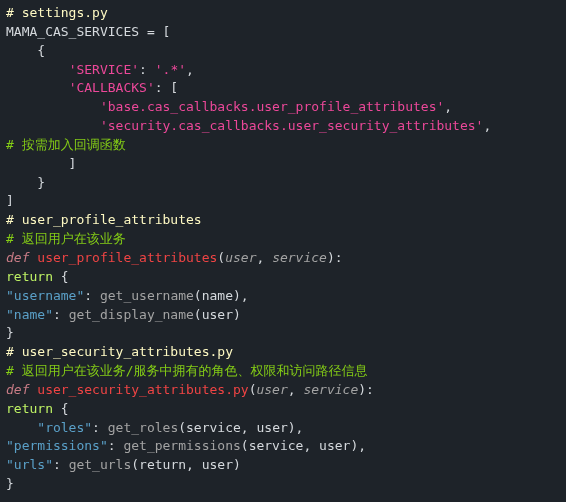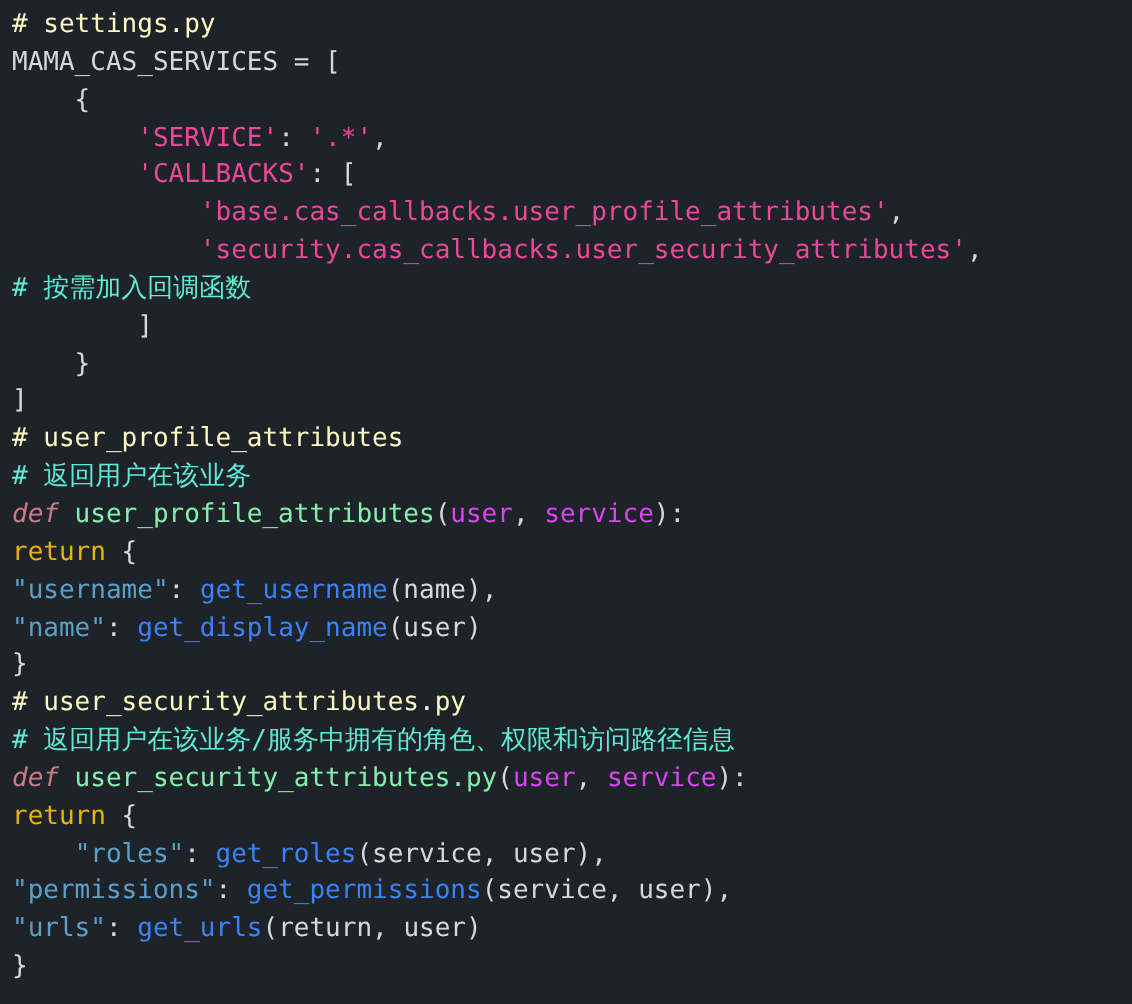--- a/index.html
+++ b/index.html
@@ -13,28 +13,28 @@
     width: 566px;
     height: 502px;
     overflow: hidden;
   }
   pre {
     margin: 0;
     padding: 4px 6px;
     white-space: pre;
   }
   .c  { color: #fef9c3; }   
-  .c2 { color: #5eead4; }   
+  .c2 { color: #84cc16; }   
   .w  { color: #d5d9dd; text-align: right; }   
   .str{ color: #ec4899; }   
   .kw { color: #c97c86; font-style: italic; } 
-  .ret{ color: #eab308; }   
-  .fn { color: #86efac; }   
-  .fnc{ color: #3b82f6; }   
-  .pr { color: #d946ef; } 
+  .ret{ color: #bef264; }   
+  .fn { color: #ef4444; }   
+  .fnc{ color: #a3a3a3; }   
+  .pr { color: #a3a3a3; font-style: italic; } 
   .key{ color: #5aa0c8; }   
 </style>
 </head>
 <body>
 
 <pre><span class="c"># settings.py</span>
 <span class="w">MAMA_CAS_SERVICES</span><span class="w"> = [</span>
 <span class="w">    {</span>
 <span class="w">        </span><span class="str">'SERVICE'</span><span class="w">: </span><span class="str">'.*'</span><span class="w">,</span>
 <span class="w">        </span><span class="str">'CALLBACKS'</span><span class="w">: [</span>

